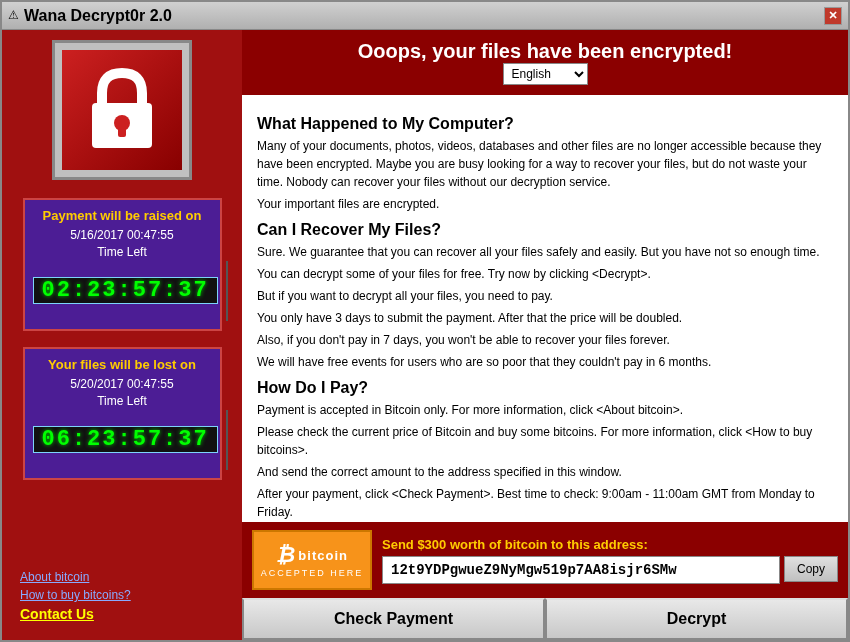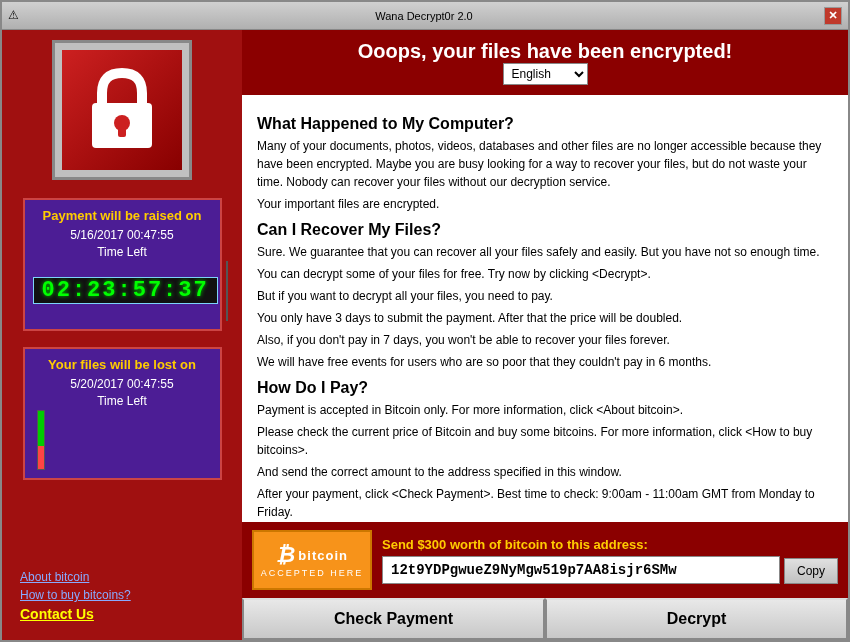--- a/index.html
+++ b/index.html
@@ -27,24 +27,24 @@
       height: 28px;
       display: flex;
       align-items: center;
       justify-content: space-between;
       padding: 0 6px;
       border-bottom: 1px solid #888;
       flex-shrink: 0;
     }
 
     .title-bar-title {
-      font-size: 11px;
+      font-size: 16px;
       color: #000;
       flex: 1;
-      text-align: center;
+      font-weight: bold;
     }
 
     .title-bar-icon {
       width: 16px;
       height: 16px;
       font-size: 12px;
     }
 
     .title-bar-close {
       background: #c0392b;
@@ -308,21 +308,21 @@
     }
 
     .bitcoin-send-label {
       color: #ffcc00;
       font-size: 13px;
       font-weight: bold;
     }
 
     .bitcoin-address-row {
       display: flex;
-      align-items: flex-end;
+      align-items: flex-start;
       gap: 4px;
     }
 
     .bitcoin-address {
       background: white;
       border: 1px solid #888;
       padding: 5px 8px;
       font-size: 14px;
       font-weight: bold;
       color: #000;
@@ -405,20 +405,21 @@
           <div class="timer-display">02:23:57:37</div>
           <div class="timer-bar"></div>
         </div>
       </div>
 
       <div class="timer-box">
         <div class="timer-label">Your files will be lost on</div>
         <div class="timer-date">5/20/2017 00:47:55</div>
         <div class="timer-time-label">Time Left</div>
         <div class="timer-display-row">
+          <div class="timer-display">06:23:57:37</div>
           <div class="timer-bar"></div>
         </div>
       </div>
 
       <div class="links-section">
         <a class="link-text">About bitcoin</a>
         <a class="link-text">How to buy bitcoins?</a>
         <a class="contact-link">Contact Us</a>
       </div>
 

